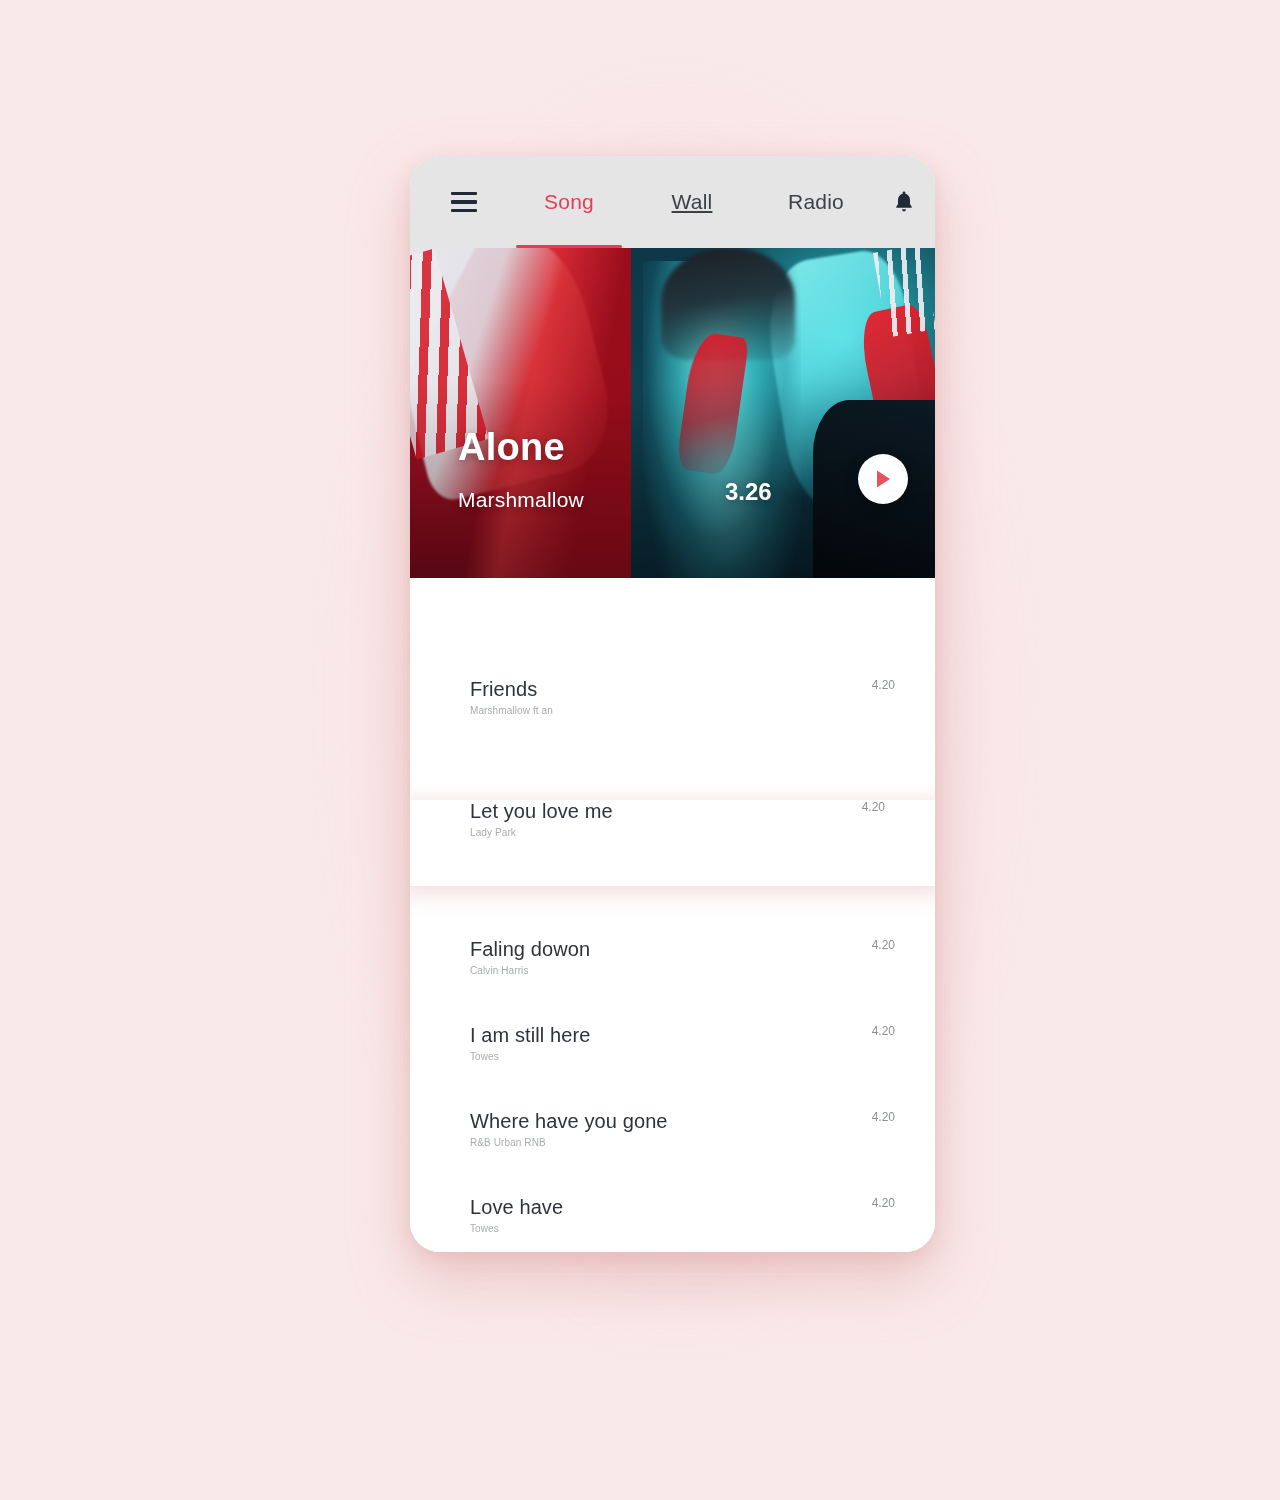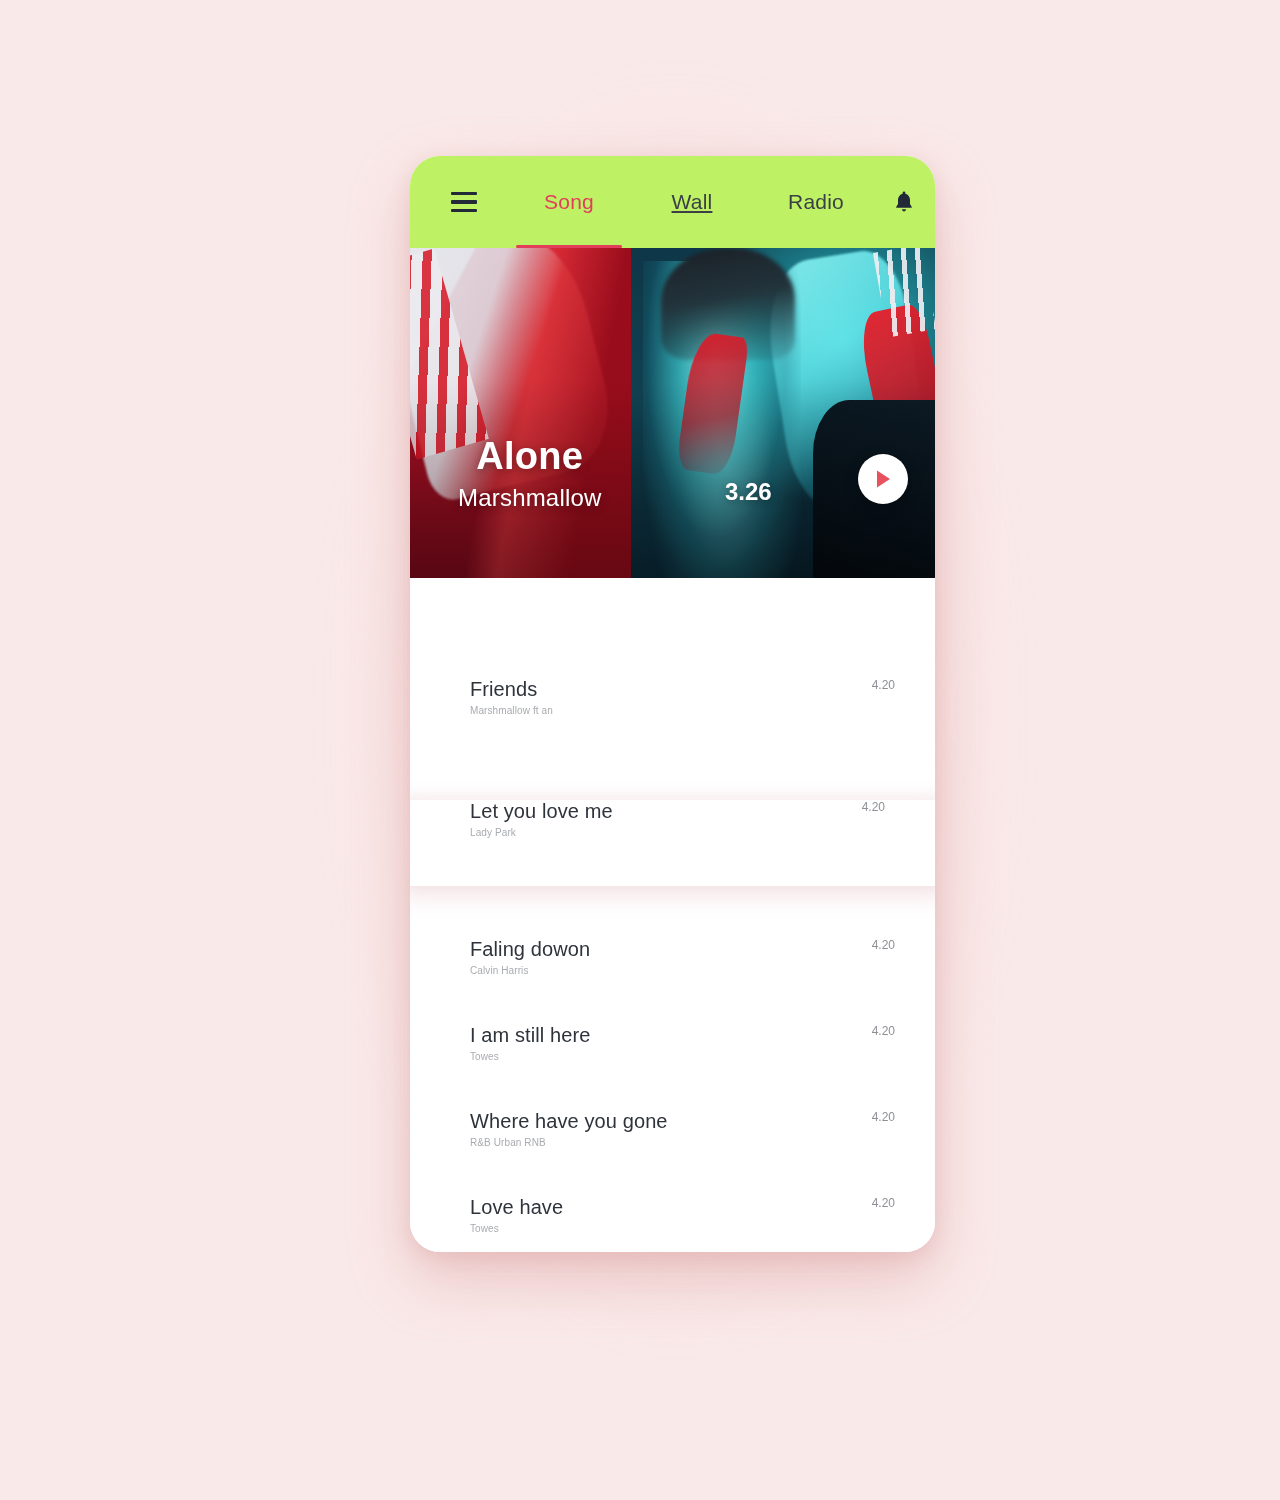--- a/index.html
+++ b/index.html
@@ -41,21 +41,21 @@
     background: #ffffff;
     border-radius: 30px;
     box-shadow: 0 26px 60px rgba(214,150,150,0.45), 0 6px 18px rgba(214,150,150,0.25);
     overflow: hidden;
   }
 
   
   .header {
     position: relative;
     height: 92px;
-    background: #bef264;
+    background: #e5e5e5;
     display: flex;
     align-items: center;
     padding: 0 0 0 20px;
     box-sizing: border-box;
   }
   .hamburger {
     width: 44px;
     height: 44px;
     display: flex;
     flex-direction: column;
@@ -230,32 +230,31 @@
     inset: 0;
     background: linear-gradient(180deg, rgba(0,0,0,0) 40%, rgba(0,0,0,0.18) 75%, rgba(0,0,0,0.3) 100%);
   }
 
   .hero-meta {
     position: absolute;
     left: 48px;
     bottom: 66px;
     color: #fff;
     z-index: 4;
-    text-align: center;
   }
   .hero-title {
     font-size: 38px;
     font-weight: bold;
     line-height: 1.05;
     letter-spacing: 0.3px;
     text-shadow: 0 2px 8px rgba(0,0,0,0.35);
   }
   .hero-artist {
-    font-size: 24px;
-    margin-top: 7px;
+    font-size: 21px;
+    margin-top: 20px;
     letter-spacing: 0.2px;
     text-shadow: 0 2px 8px rgba(0,0,0,0.35);
   }
   .hero-duration {
     position: absolute;
     left: 315px;
     bottom: 72px;
     color: #fff;
     font-size: 24px;
     z-index: 4;

